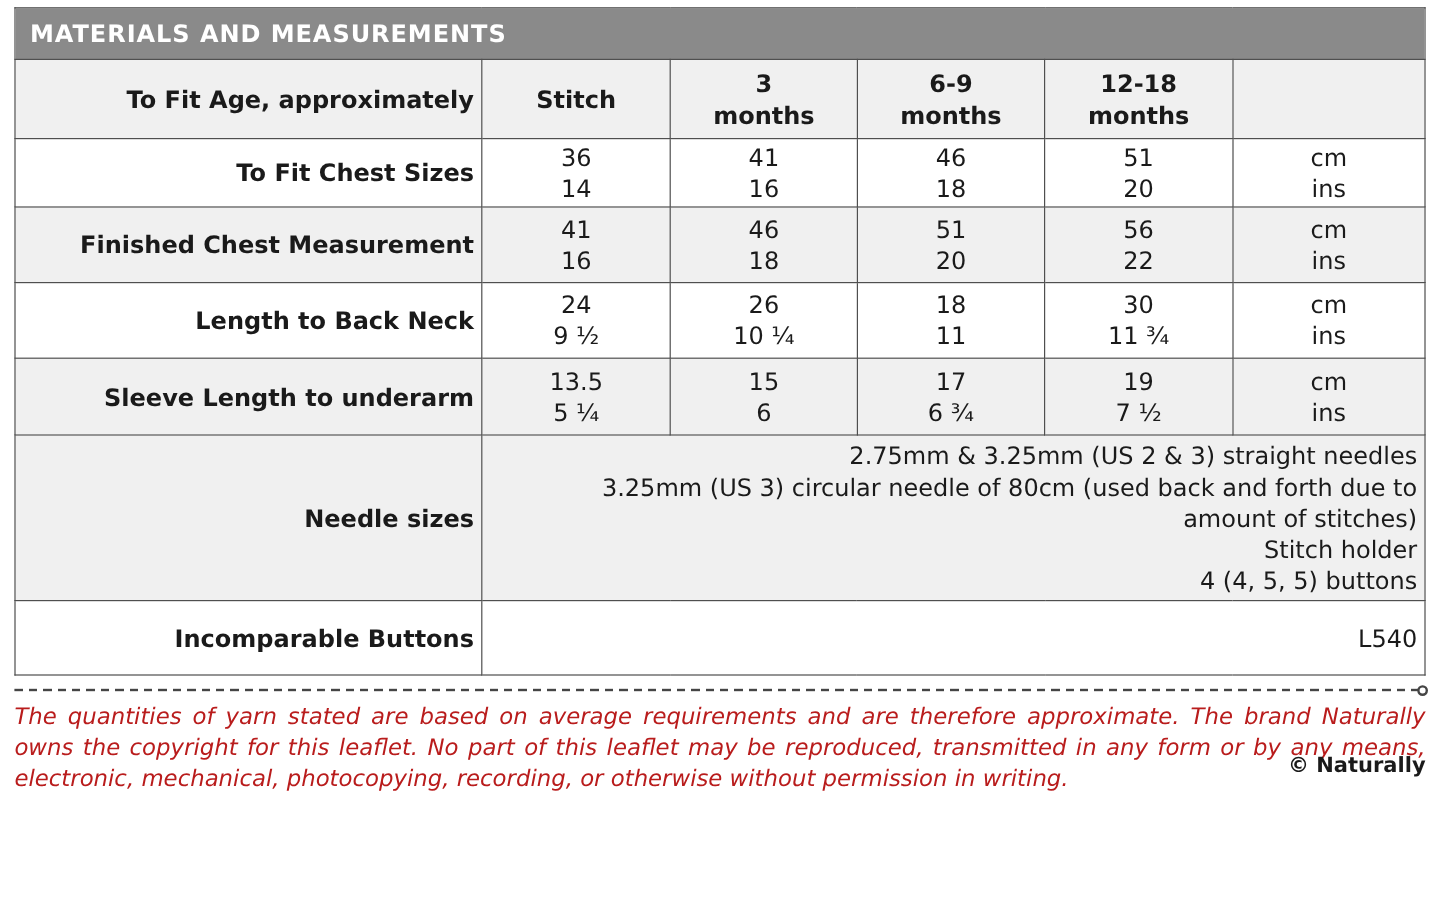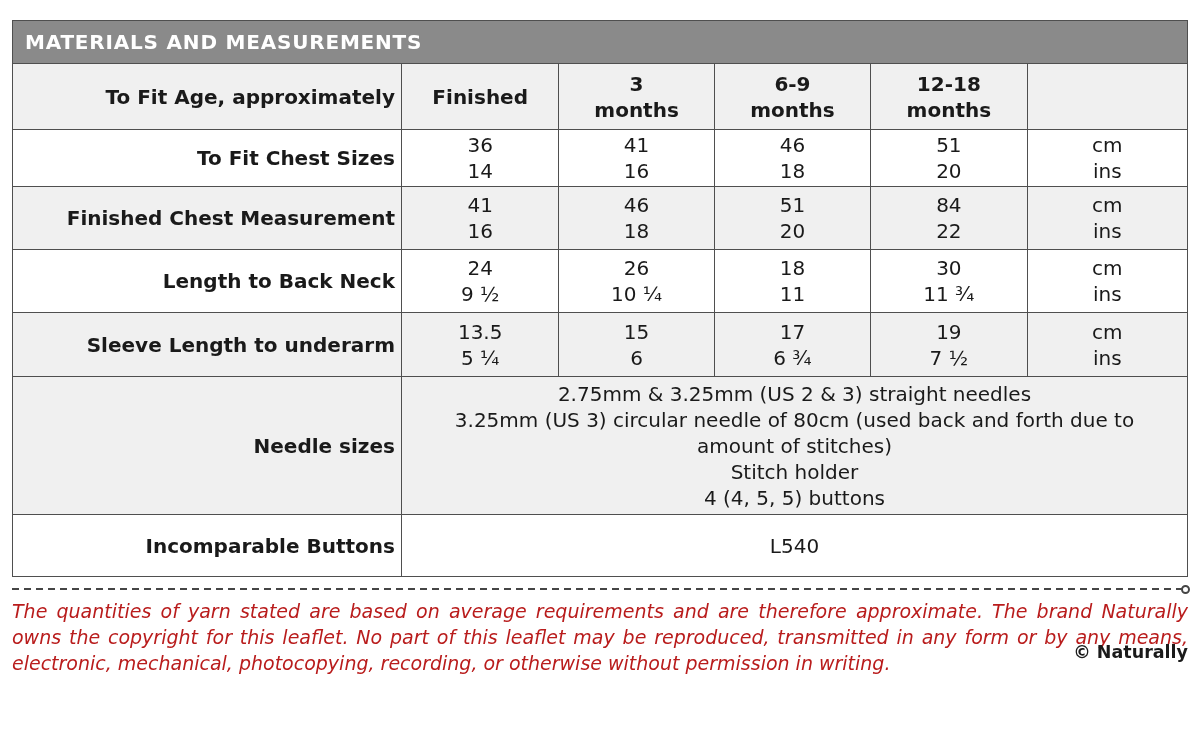--- a/index.html
+++ b/index.html
@@ -6,21 +6,21 @@
     margin: 0;
     padding: 0;
     background: #ffffff;
     width: 1200px;
     font-family: "DejaVu Sans", "Liberation Sans", sans-serif;
     color: #1a1a1a;
   }
   .sheet {
     width: 1176px;
     margin: 0 auto;
-    padding-top: 20px;
+    padding-top: 6px;
   }
   table.mm {
     border-collapse: collapse;
     table-layout: fixed;
     width: 1176px;
     color: #1a1a1a;
   }
   table.mm th, table.mm td {
     border: 1px solid #4f4f4f;
     vertical-align: middle;
@@ -46,21 +46,21 @@
     white-space: pre-line;
   }
   td.val {
     text-align: center;
     white-space: pre-line;
   }
   td.val.bold { font-weight: bold; }
   tr.alt td { background: #f0f0f0; }
   tr.plain td { background: #ffffff; }
   td.wide {
-    text-align: center;
+    text-align: right;
     padding-left: 12px;
     white-space: pre-line;
   }
   .cutline {
     position: relative;
     margin-top: 11px;
     height: 2px;
     background: repeating-linear-gradient(to right, #454545 0 7px, transparent 7px 12px);
   }
   .cut-end {
@@ -111,21 +111,21 @@
       <col style="width:160px">
     </colgroup>
 
     <tbody>
         <tr class="title-row">
       <th colspan="6">MATERIALS AND MEASUREMENTS</th>
     </tr>
 
     <tr class="alt" style="height:66px">
       <td class="label">To Fit Age, approximately</td>
-      <td class="val bold">Finished</td>
+      <td class="val bold">Stitch</td>
       <td class="val bold">3
 months</td>
       <td class="val bold">6-9
 months</td>
       <td class="val bold">12-18
 months</td>
       <td class="val bold"></td>
     </tr>
 
     <tr class="plain" style="height:48px">
@@ -143,21 +143,21 @@
     </tr>
 
     <tr class="alt" style="height:63px">
       <td class="label">Finished Chest Measurement</td>
       <td class="val">41
 16</td>
       <td class="val">46
 18</td>
       <td class="val">51
 20</td>
-      <td class="val">84
+      <td class="val">56
 22</td>
       <td class="val">cm
 ins</td>
     </tr>
 
     <tr class="plain" style="height:63px">
       <td class="label">Length to Back Neck</td>
       <td class="val">24
 9 ½</td>
       <td class="val">26

